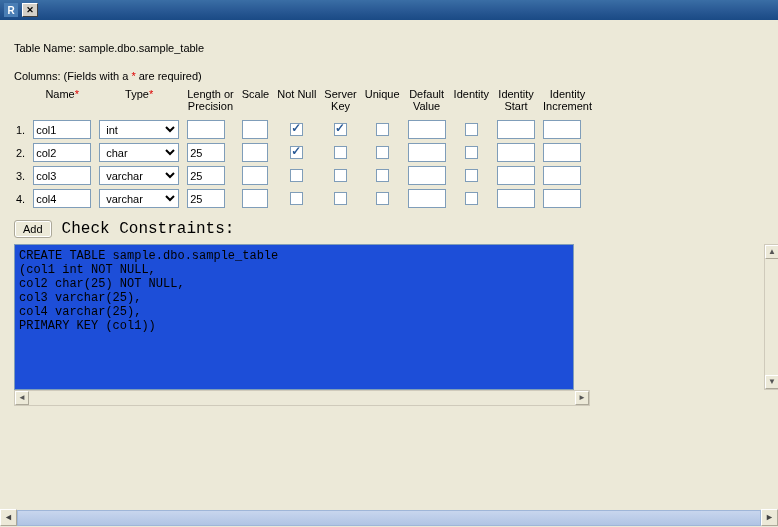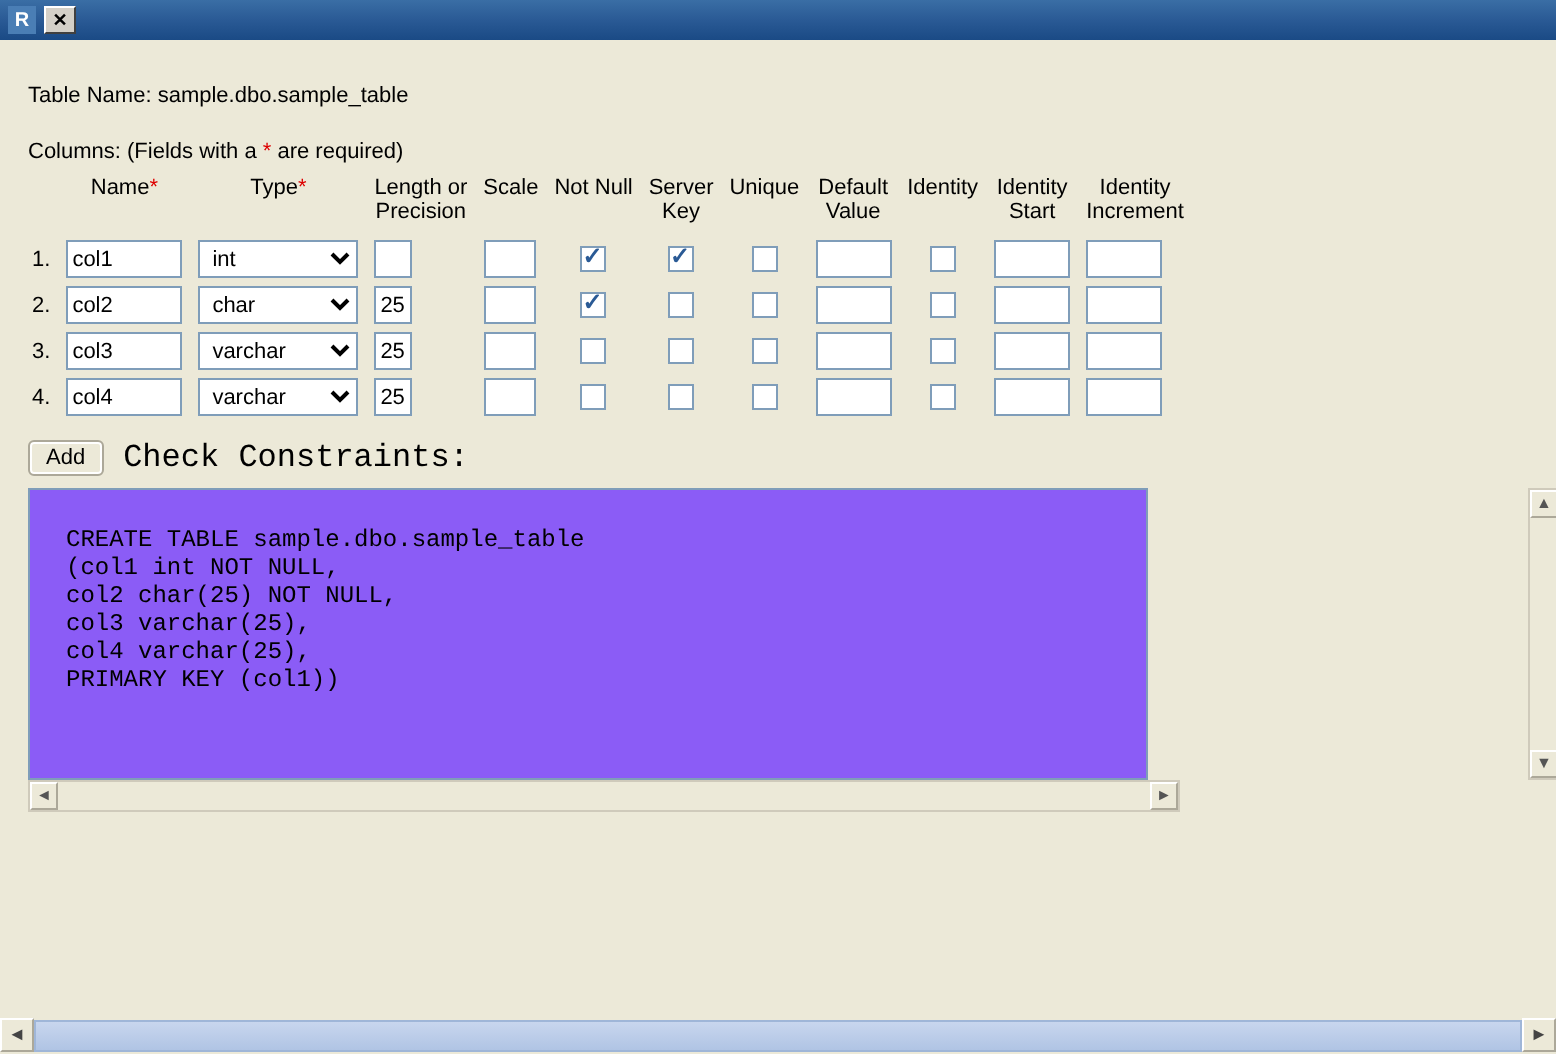--- a/index.html
+++ b/index.html
@@ -71,21 +71,21 @@
     border: 1px solid #7f9db9;
     background: white;
     height: 19px;
     padding: 1px 2px;
   }
   select {
     height: 19px;
   }
   .name-input { width: 58px; }
   .type-select { width: 80px; }
-  .len-input { width: 19px; }
+  .len-input { width: 38px; }
   .scale-input { width: 26px; }
   .def-input { width: 38px; }
   .id-input { width: 38px; }
   .chk {
     width: 13px; height: 13px;
     display: inline-block;
     border: 1px solid #7f9db9;
     background: white;
     position: relative;
     vertical-align: middle;
@@ -111,24 +111,24 @@
   .btn-row { margin: 10px 0 6px 0; display: flex; align-items: center; gap: 10px; }
   .mono { font-family: "Courier New", monospace; font-size: 16px; }
   .sql-wrap {
     margin: 6px 0 0 0;
     position: relative;
   }
   .sql-area {
     width: 560px;
     height: 146px;
     border: 1px solid #7f9db9;
-    background: #8b5cf6;
+    background: #1d4ed8;
     font-family: "Courier New", monospace;
     font-size: 12px;
-    padding: 18px;
+    padding: 4px;
     resize: none;
     overflow: hidden;
     white-space: pre;
     line-height: 14px;
   }
   .vscroll {
     position: absolute;
     top: 0; right: -16px;
     width: 16px; height: 146px;
     background: #ece9d8;

